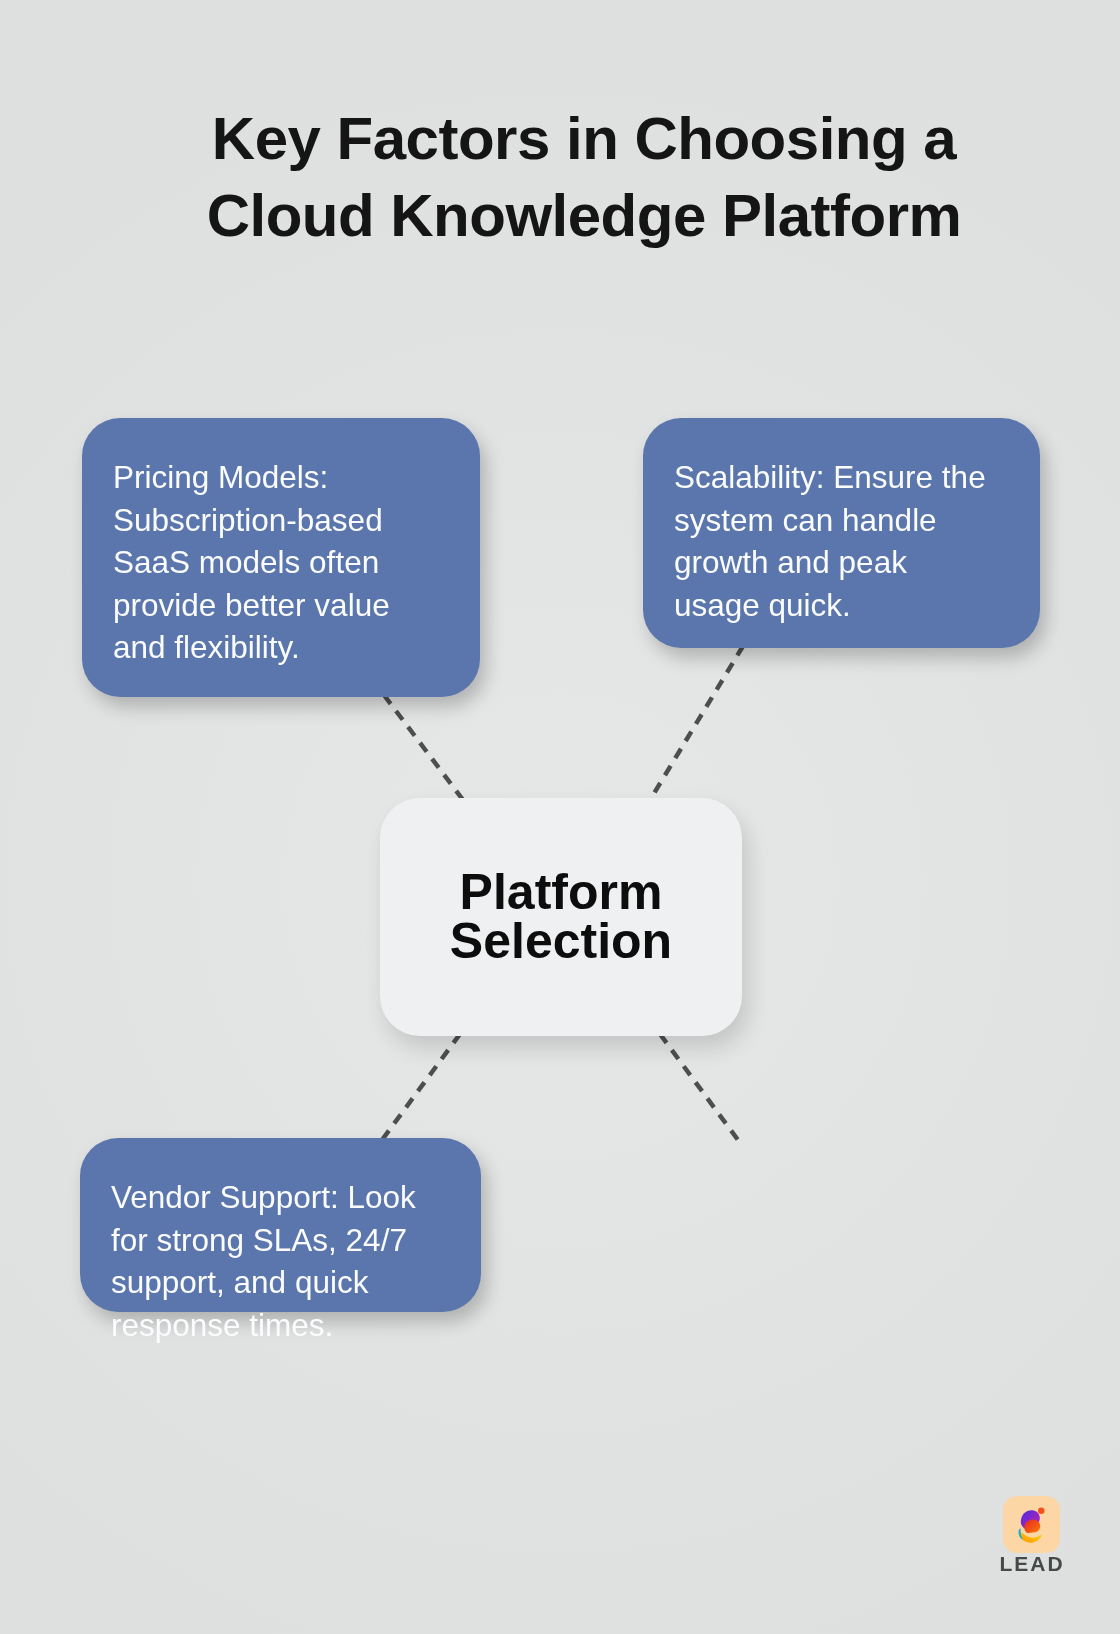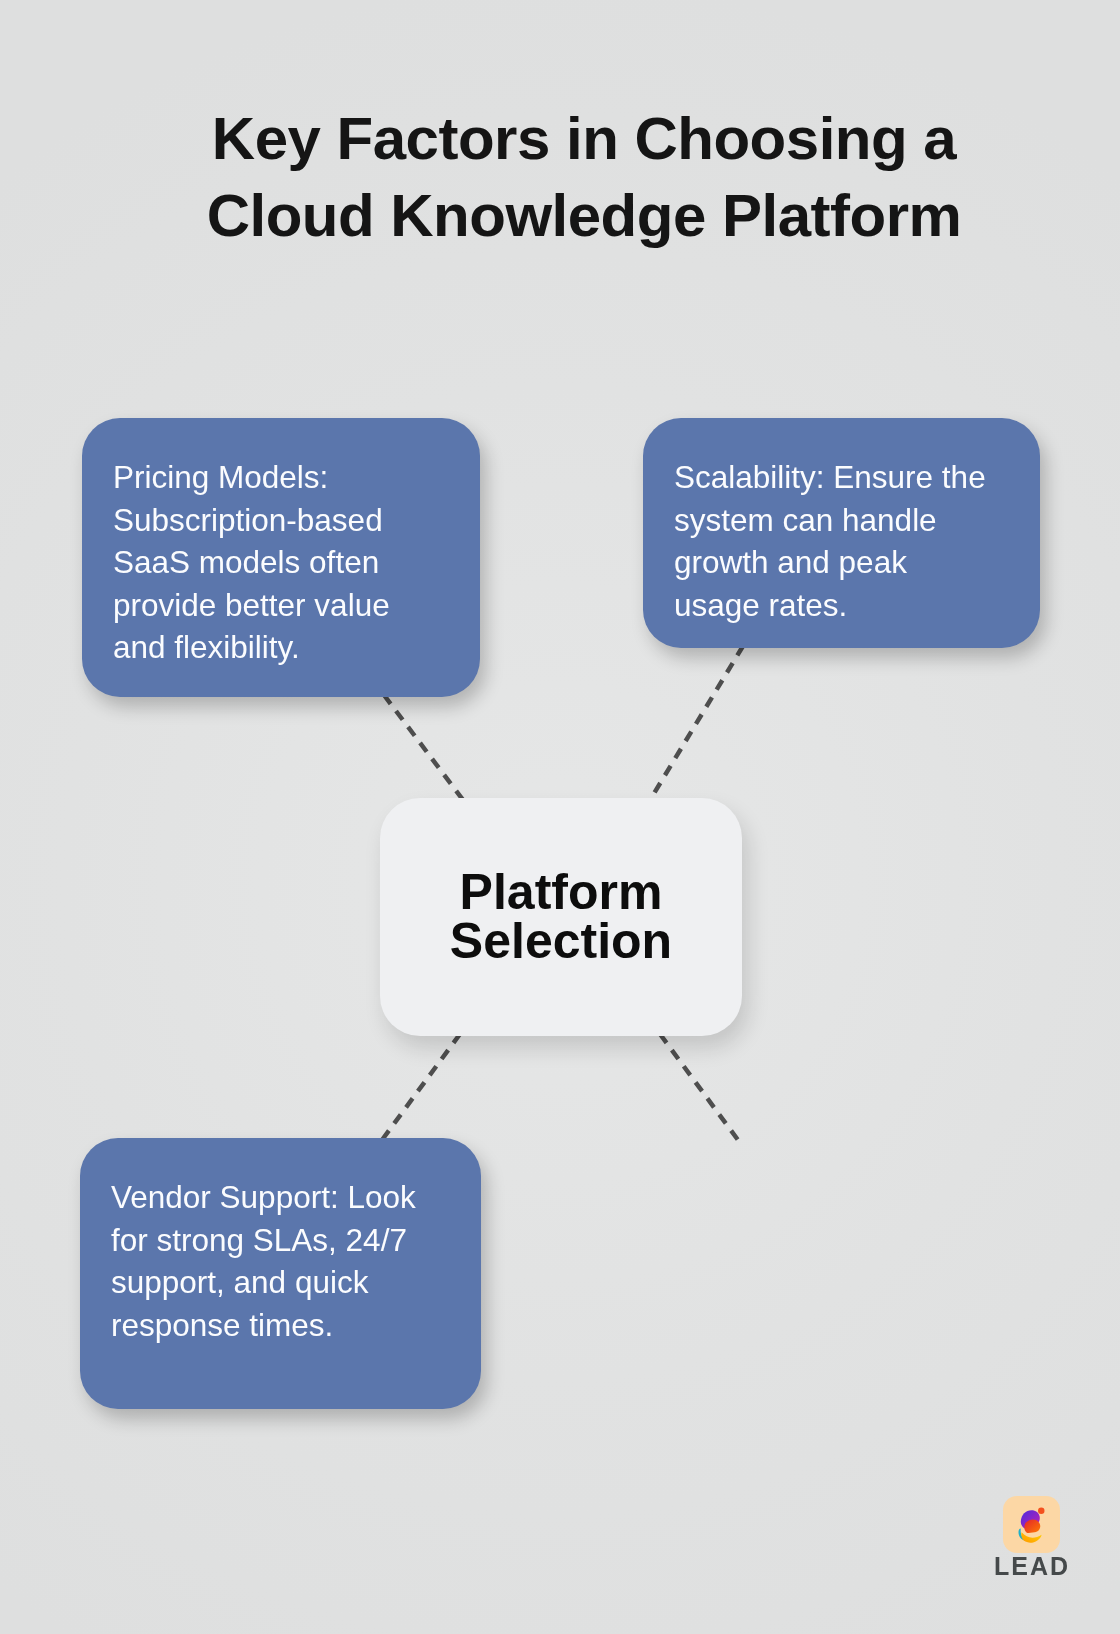--- a/index.html
+++ b/index.html
@@ -28,41 +28,41 @@
     border-radius:38px;
     color:#fbfcfe;
     font-size:31.5px;line-height:42.5px;
     padding:38px 18px 24px 31px;
     box-sizing:border-box;
     white-space:pre-line;
     box-shadow:6px 10px 18px rgba(0,0,0,0.22);
   }
   .factor.tl{left:82px;top:418px;width:398px;height:279px;}
   .factor.tr{left:643px;top:418px;width:397px;height:230px;}
-  .factor.bl{left:80px;top:1138px;width:401px;height:271px;}
+  .factor.bl{left:80px;top:1138px;width:401px;height:174px;}
   .factor.br{left:637px;top:1140px;width:405px;height:241px;}
   .center-node{
     position:absolute;left:380px;top:798px;width:362px;height:238px;
     background:#eff0f2;border-radius:40px;
     display:flex;align-items:center;justify-content:center;
     box-shadow:6px 12px 22px rgba(0,0,0,0.14);
   }
   .center-node .label{
     font-size:50px;line-height:49px;font-weight:bold;color:#0d0d0d;
     text-align:center;white-space:pre-line;
   }
   .logo{
     position:absolute;left:1003px;top:1496px;width:57px;height:57px;
     background:#fcd7a5;border-radius:14px;
     display:flex;align-items:center;justify-content:center;
   }
   .wordmark{
     position:absolute;left:983px;top:1552px;width:98px;
     text-align:center;
-    font-size:25px;font-weight:bold;letter-spacing:2px;color:#45494a;
+    font-size:21px;font-weight:bold;letter-spacing:2px;color:#45494a;
   }
 </style>
 </head>
 <body>
 
 <div class="canvas">
 
   <div class="title">Key Factors in Choosing a
 Cloud Knowledge Platform</div>
 
@@ -75,21 +75,21 @@
 
   <div class="factor tl">Pricing Models:
 Subscription-based
 SaaS models often
 provide better value
 and flexibility.</div>
 
   <div class="factor tr">Scalability: Ensure the
 system can handle
 growth and peak
-usage rates.</div>
+usage quick.</div>
 
   <div class="factor bl">Vendor Support: Look
 for strong SLAs, 24/7
 support, and quick
 response times.</div>
 
 
   <div class="center-node">
     <div class="label">Platform
 Selection</div>

